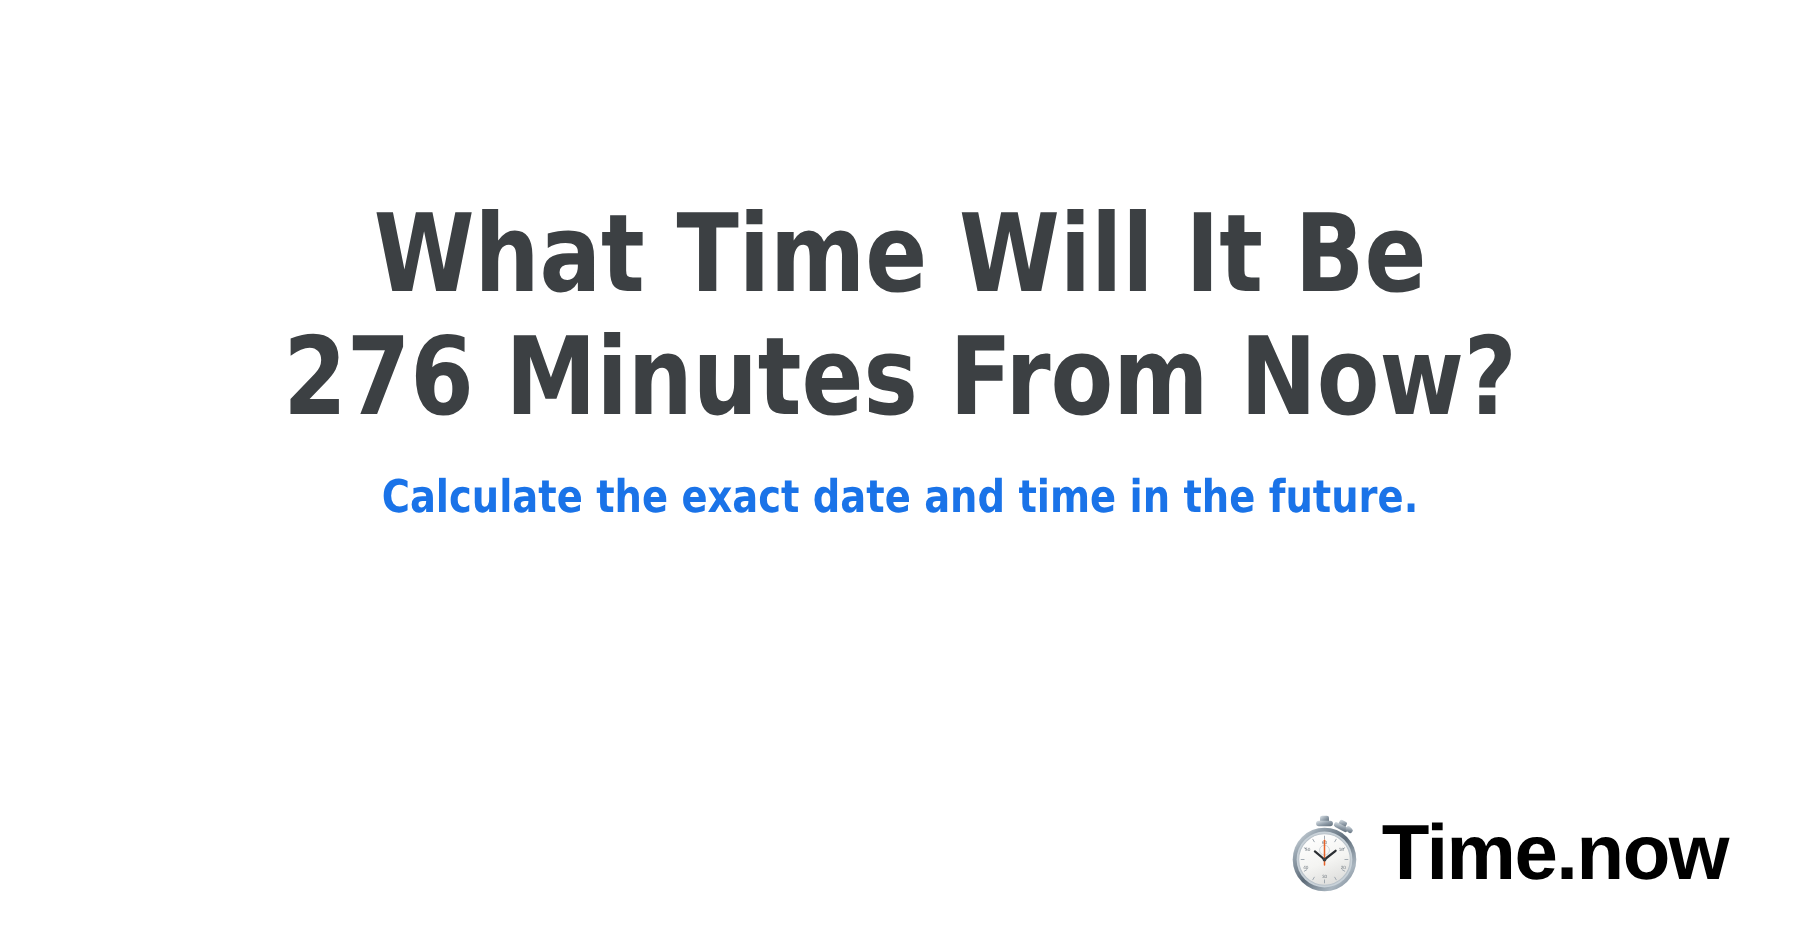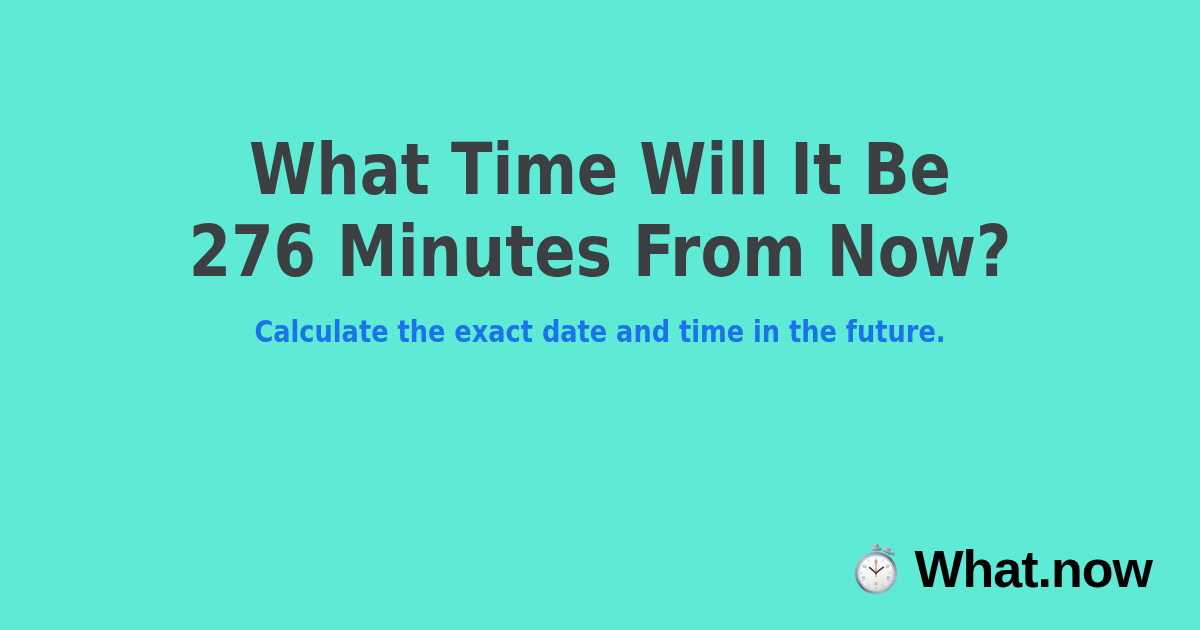--- a/index.html
+++ b/index.html
@@ -12,21 +12,21 @@
     overflow: hidden;
     background: #9be0f4;
     font-family: "Liberation Sans", "DejaVu Sans", sans-serif;
     -webkit-font-smoothing: antialiased;
   }
 
   .og-card {
     position: relative;
     width: 1200px;
     height: 630px;
-    background: #5eead4;
+    background: #ffffff;
     box-sizing: border-box;
   }
 
   
   .hero {
     position: absolute;
     left: 0;
     top: 128px;
     width: 1200px;
     text-align: center;
@@ -181,17 +181,17 @@
 
         <circle cx="26" cy="23.8" r="3.3" fill="none" stroke="#c2cad0" stroke-width="0.5"></circle>
 
         <line x1="26" y1="30" x2="33.4" y2="24.2" stroke="#2b2f33" stroke-width="1.5" stroke-linecap="round"></line>
         <line x1="26" y1="30" x2="19.6" y2="24.6" stroke="#2b2f33" stroke-width="1.5" stroke-linecap="round"></line>
         <line x1="26" y1="33.6" x2="26" y2="17.2" stroke="#e8632a" stroke-width="1.0" stroke-linecap="round"></line>
         <circle cx="26" cy="30" r="1.25" fill="#3a3f44"></circle>
       </svg>
     </span>
 
-    <span class="brand-name">What.now</span>
+    <span class="brand-name">Time.now</span>
 
   </div>
 
 </div>
 
 </body></html>

